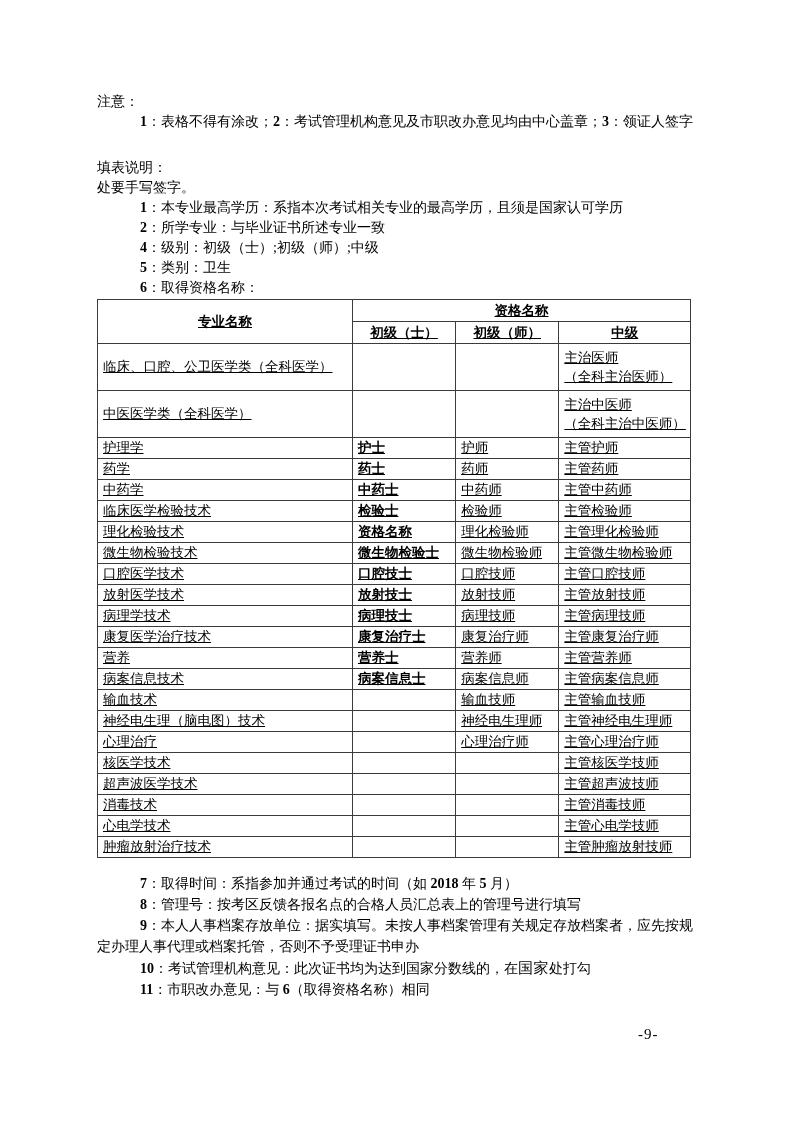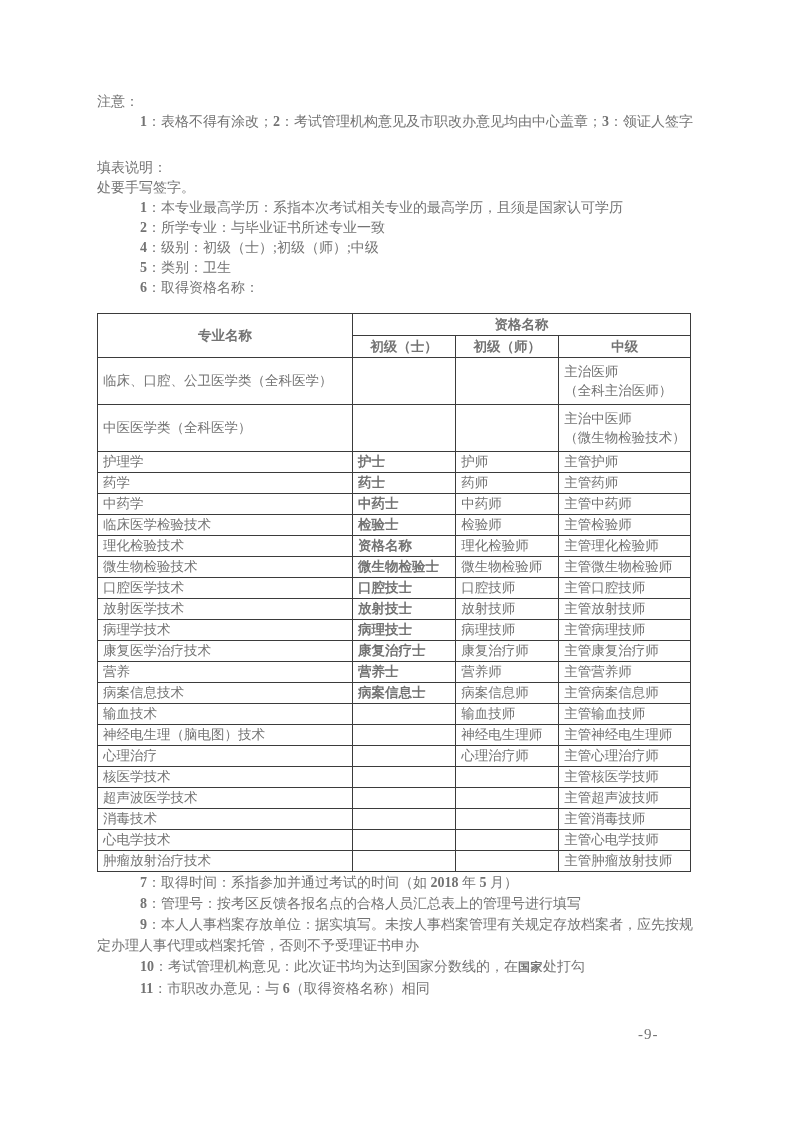--- a/index.html
+++ b/index.html
@@ -3,49 +3,50 @@
 <meta charset="utf-8">
 <style>
   html, body { margin: 0; padding: 0; background: #888; }
   .page {
     position: relative;
     width: 793px;
     height: 1122px;
     margin: 0 auto;
     background: #ffffff;
     font-family: "Liberation Serif", "DejaVu Serif", serif;
-    color: #737373;
+    color: #000000;
     overflow: hidden;
   }
   .content {
     position: absolute;
     left: 97px;
     top: 92px;
     width: 594px;
   }
   .line {
     margin: 0;
     font-size: 14px;
     line-height: 20px;
     white-space: nowrap;
   }
   .indent { text-indent: 43px; }
   .gap-before { margin-top: 26px; }
   .seg-b { font-weight: bold; }
   .seg-h {
     font-family: "Liberation Sans", "DejaVu Sans", sans-serif;
-    font-weight: bold;
-    font-size: 12px;
+    font-weight: normal;
+    font-size: 15px;
     letter-spacing: 0.5px;
   }
   table.qual {
     width: 100%;
     border-collapse: collapse;
     table-layout: fixed;
-    margin-top: 15px;
+    margin-top: 1px;
+    text-decoration: underline;
   }
   table.qual th, table.qual td {
     border: 1px solid #3b3b3b;
     font-size: 13.5px;
     padding: 0 5px;
     overflow: hidden;
     white-space: nowrap;
   }
   table.qual th {
     font-weight: bold;
@@ -54,21 +55,21 @@
     padding: 0 2px;
   }
   table.qual td {
     height: 20px;
     text-align: left;
     vertical-align: middle;
   }
   tr.tall td { height: 46px; }
   td .mid-line { line-height: 19px; }
   td.col-shi { font-weight: bold; }
-  .footnotes { margin-top: 0; }
+  .footnotes { margin-top: 15px; }
   .footnotes .line { line-height: 21px; }
   .page-num {
     position: absolute;
     left: 638px;
     top: 1026px;
     font-size: 15px;
     letter-spacing: 1px;
   }
 </style>
 </head>
@@ -115,21 +116,21 @@
               <div class="mid-line">主治医师</div>
               <div class="mid-line">（全科主治医师）</div>
             </td>
           </tr>
           <tr class="tall">
             <td>中医医学类（全科医学）</td>
             <td class="col-shi"></td>
             <td></td>
             <td>
               <div class="mid-line">主治中医师</div>
-              <div class="mid-line">（微生物检验技术）</div>
+              <div class="mid-line">（全科主治中医师）</div>
             </td>
           </tr>
           <tr>
             <td>护理学</td>
             <td class="col-shi">护士</td>
             <td>护师</td>
             <td>主管护师</td>
           </tr>
           <tr>
             <td>药学</td>

